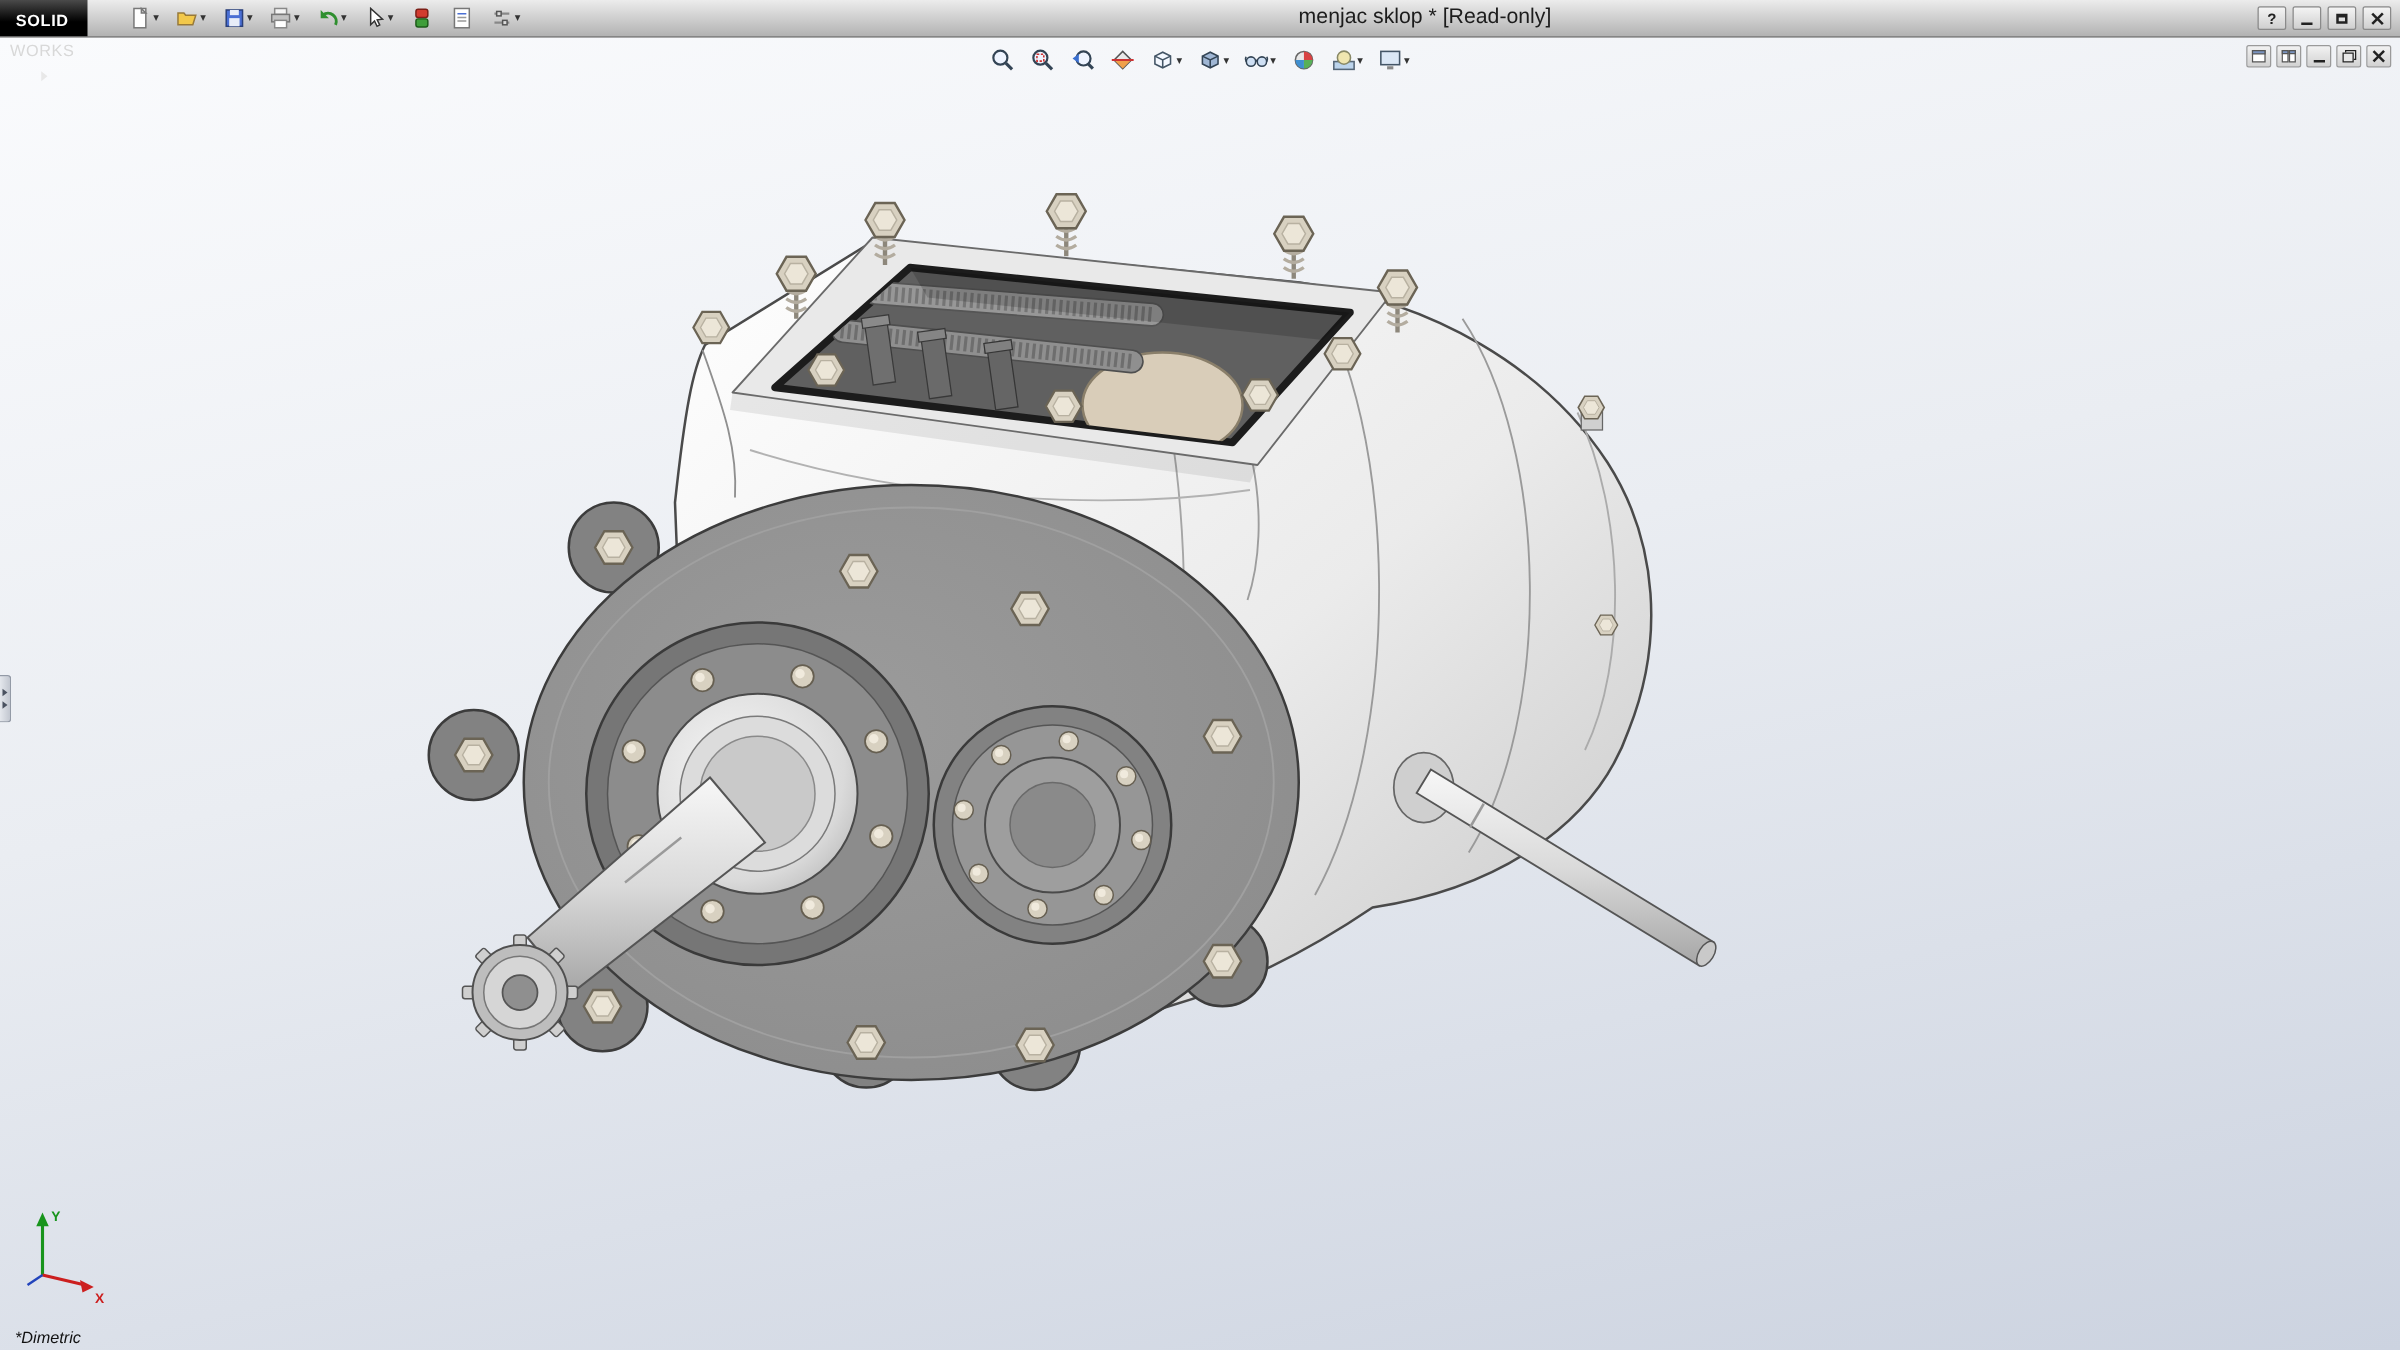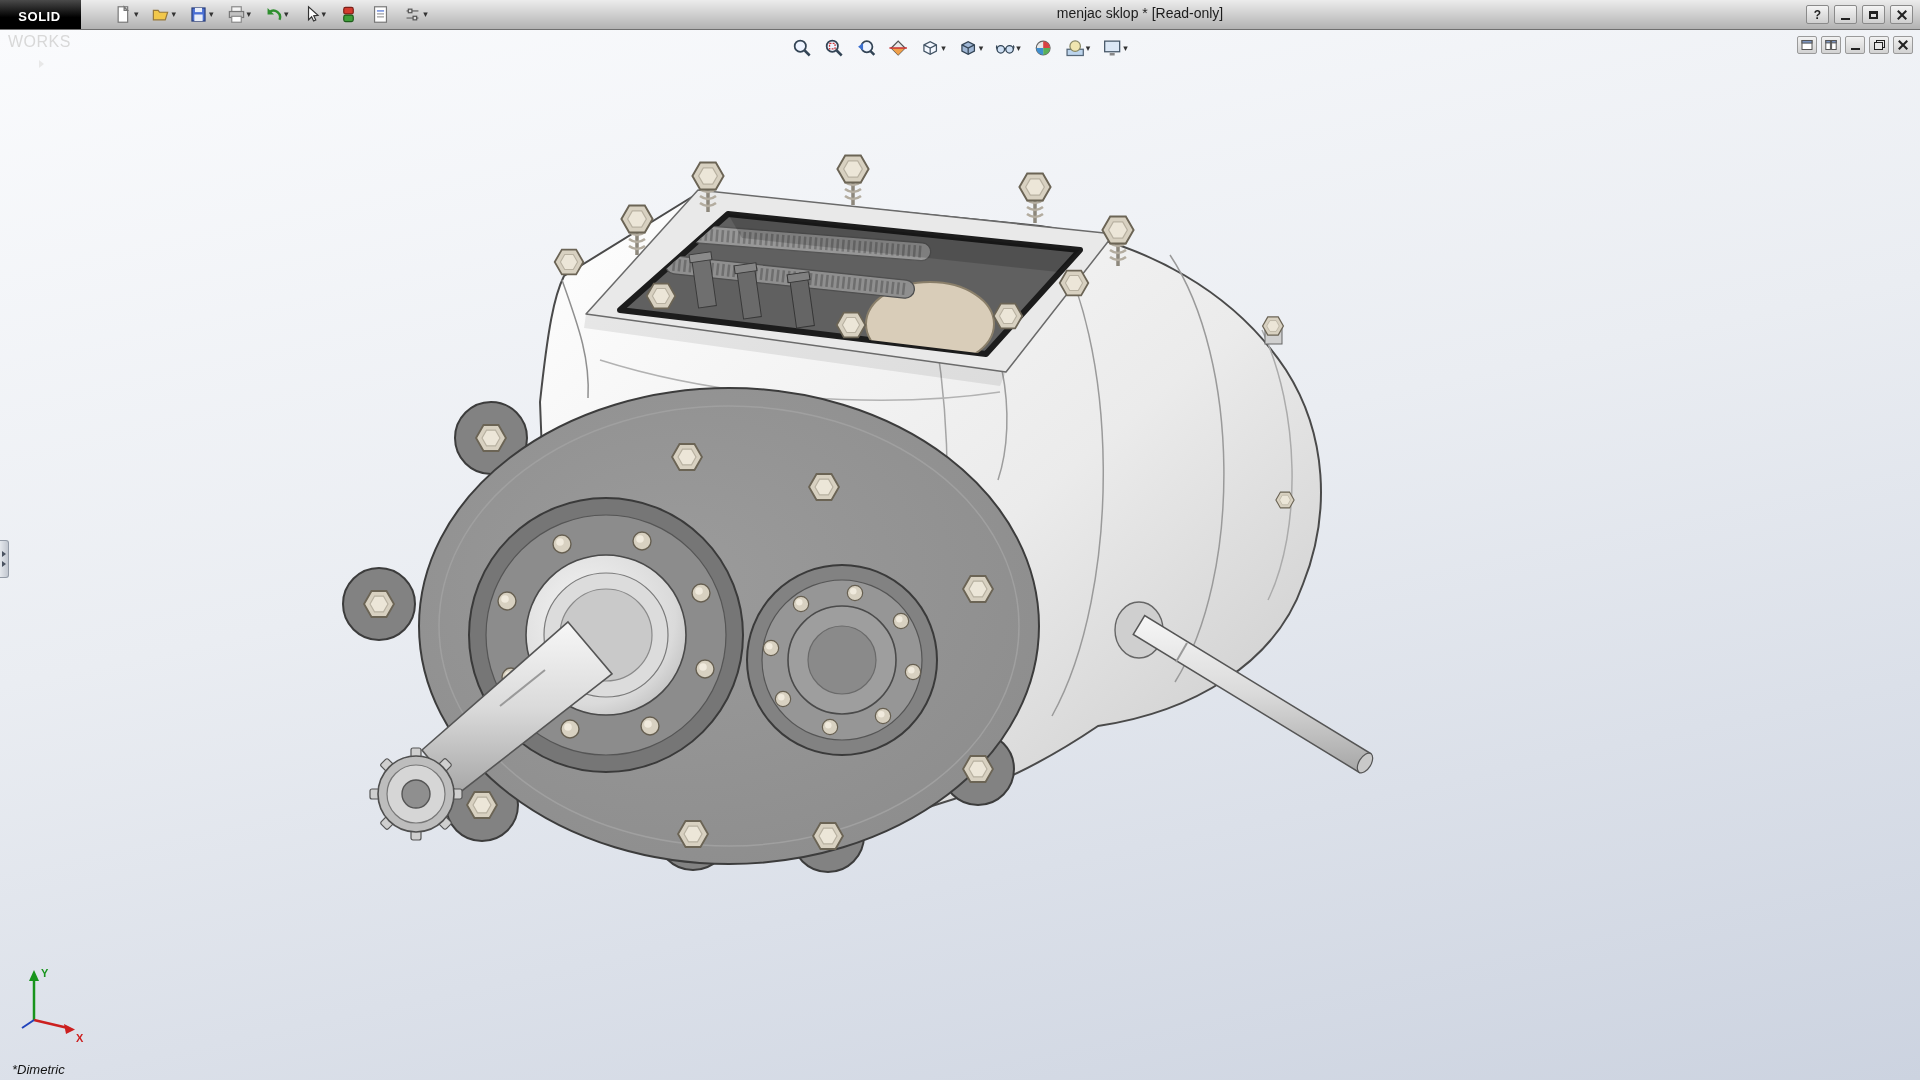--- a/index.html
+++ b/index.html
@@ -14,32 +14,32 @@
     position:absolute;top:0;left:0;right:0;height:29px;
     background:linear-gradient(var(--tb-top,#ececec),var(--tb-bottom,#b5b5b5));
     border-bottom:1px solid #6f6f6f;
     display:flex;align-items:center;z-index:50;
   }
   .logo{
     height:29px;display:flex;align-items:center;gap:9px;padding:0 10px 0 8px;
     background:linear-gradient(#4a4a4a,#000 60%);color:#fff;cursor:default;flex-direction:column;
   }
   .logo-bold{font-weight:bold;font-size:13px;letter-spacing:.5px;}
-  .logo-light{font-weight:normal;font-size:16px;color:#d8d8d8;letter-spacing:.5px;}
+  .logo-light{font-weight:normal;font-size:13px;color:#d8d8d8;letter-spacing:.5px;}
   .logo-arrow{
     width:0;height:0;border-top:4px solid transparent;border-bottom:4px solid transparent;
     border-left:5px solid #e8e8e8;margin-left:4px;
   }
   .main-toolbar{display:flex;align-items:center;gap:7px;padding-left:30px;}
   .tb-btn{display:inline-flex;align-items:center;height:24px;padding:1px 2px;border:1px solid transparent;border-radius:2px;cursor:default;}
   .main-toolbar .tb-ic{width:19px;height:19px;}
   .dd{font-size:9px;color:#333;margin-left:1px;line-height:1;}
   .win-title{
     position:absolute;left:1140px;top:0;height:25px;transform:translateX(-50%);
-    display:flex;align-items:center;font-size:14px;color:#1c1c1c;white-space:nowrap;
+    display:flex;align-items:center;font-size:17px;color:#1c1c1c;white-space:nowrap;
   }
   .titlebar-controls{margin-left:auto;display:flex;align-items:center;gap:5px;padding-right:7px;}
   .wbtn{
     width:21px;height:17px;display:flex;align-items:center;justify-content:center;
     background:linear-gradient(#f4f4f4,#cfcfcf);border:1px solid #8a8a8a;border-radius:2px;cursor:default;
   }
   .wbtn-help{font-size:12px;font-weight:bold;color:#222;}
   .gl-min{width:9px;height:2px;background:#222;margin-top:8px;}
   .gl-max{width:9px;height:8px;border:2px solid #222;border-top-width:3px;box-sizing:border-box;}
   .gl-restore{position:relative;width:11px;height:10px;}

